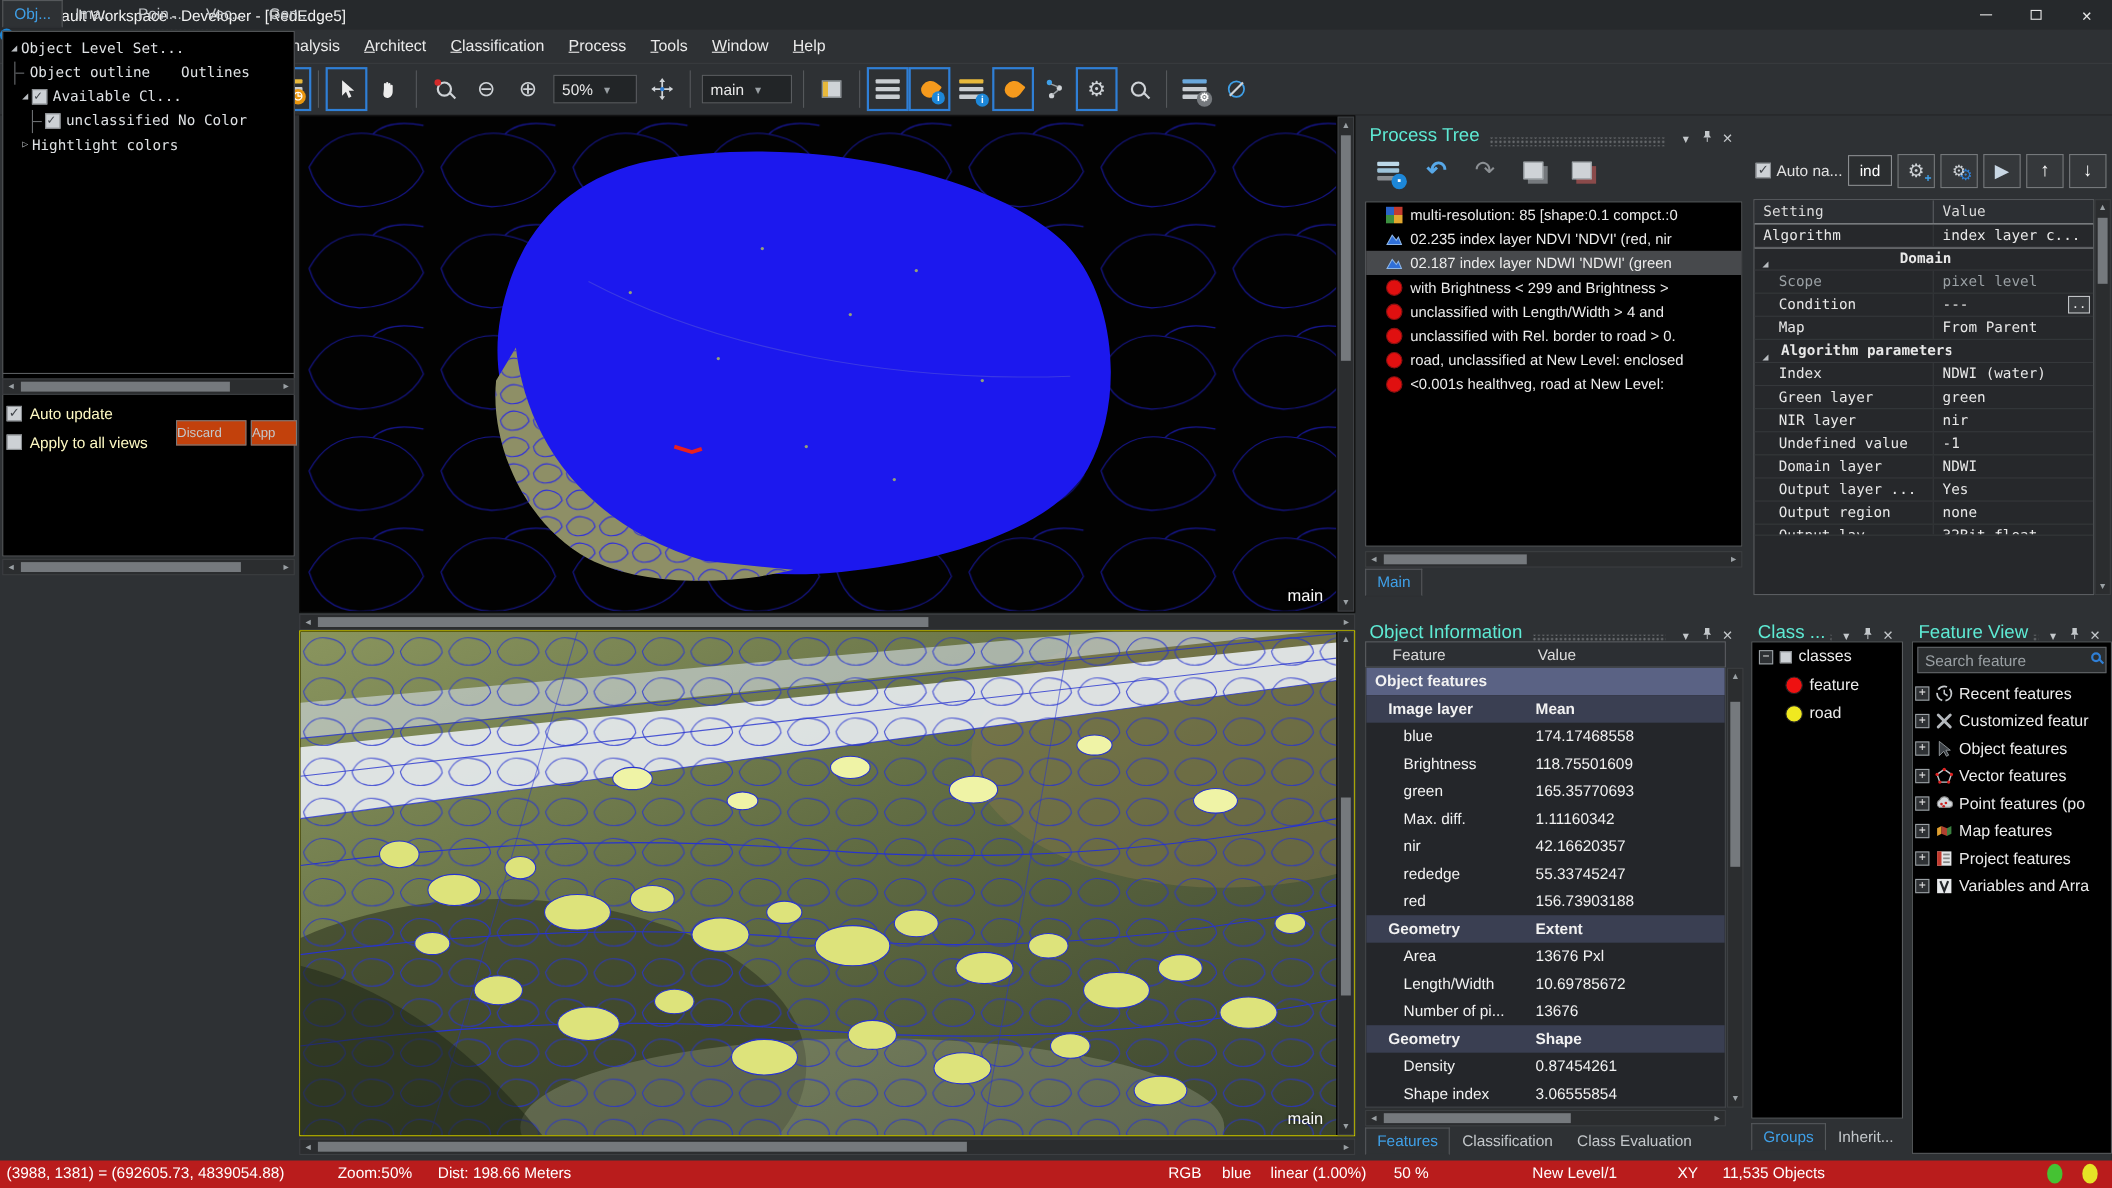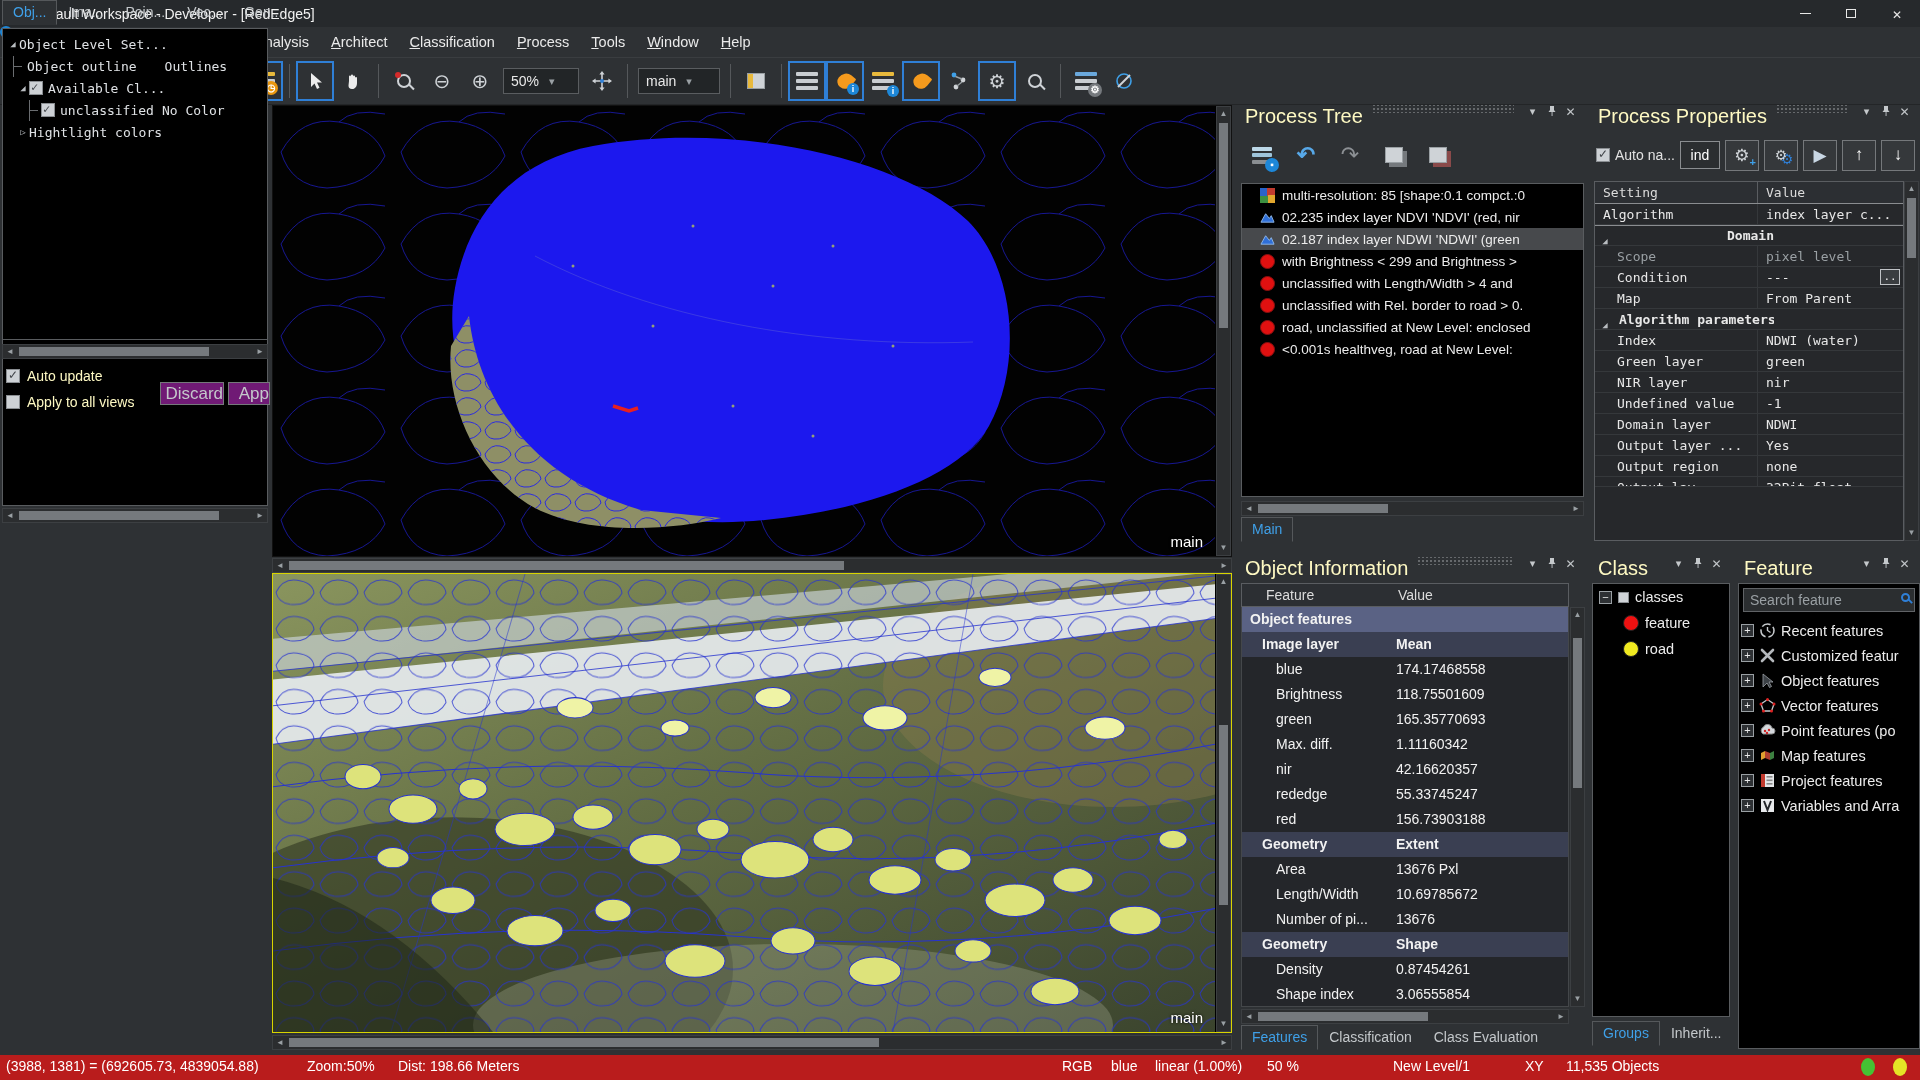--- a/index.html
+++ b/index.html
@@ -34,21 +34,21 @@
   .diam { width:18px; height:18px; background:#b9bdc1; transform:rotate(45deg) scale(.8); border:2px solid #83878b; }
   .cursor-gl svg, .hand-gl svg { display:block; }
   .gl { color:#cfd3d7; font-size:20px; line-height:1; }
   .mag { width:14px; height:14px; border:2px solid #cfd3d7; border-radius:50%; position:relative; }
   .mag::after { content:""; position:absolute; width:7px; height:2px; background:#cfd3d7; transform:rotate(45deg); right:-6px; bottom:-2px; }
   .mag.red::before { content:""; position:absolute; left:-4px; top:-4px; width:6px; height:6px; border-radius:50%; background:#d42a2a; }
   .flame { width:15px; height:16px; background:#f59a1d; border-radius:80% 10% 70% 60%; transform:rotate(38deg); }
   .panel-ic { width:18px; height:16px; border:1px solid #9aa0a4; background:linear-gradient(90deg,#e8b93c 0 5px,#cfd3d7 5px 100%); }
 
   
-  .ptitle { display:flex; align-items:flex-start; height:28px; padding:0 6px; color:#fef9c3; font-size:20px; }
+  .ptitle { display:flex; align-items:flex-end; height:28px; padding:0 6px; color:#5eead4; font-size:17px; }
   .grip { flex:1; height:8px; margin:0 9px; background-image:radial-gradient(#66696c 1px, transparent 1.2px); background-size:4px 4px; background-position:0 2px; }
   .tctl { width:19px; text-align:center; color:#c4c8cb; font-size:11px; flex:none; }
   .gl-down::before { content:"▾"; }
   .box { background:#000000; border:1px solid #595c5f; position:absolute; }
   .mono { font-family:"DejaVu Sans Mono", monospace; }
 
   
   .cb { width:14px; height:14px; background:#cdd1d5; border:1px solid #8a8e92; position:relative; flex:none; display:inline-block; }
   .cb.ck::before { content:"✓"; position:absolute; left:1px; top:-2px; color:#42464b; font-size:12px; }
   .cb.dim { opacity:.5; }
@@ -94,21 +94,21 @@
   .swatch { width:14px; height:14px; border:1px solid #c4c8cb; margin:0 5px; flex:none; }
   .conn { width:10px; height:21px; border-left:1px solid #6a6d70; position:relative; margin-left:8px; flex:none; }
   .conn::after { content:""; position:absolute; left:0; top:10px; width:8px; height:1px; background:#6a6d70; }
 
   #layer-panel { left:0; top:635px; width:270px; height:420px; }
   #lp-tabs { top:0; left:2px; }
   #lp-box { top:28px; left:2px; width:266px; height:312px; font-size:13px; }
   .lp-row { display:flex; align-items:center; height:22px; color:#dfe2e5; white-space:nowrap; }
   #lp-hscroll { top:344px; left:2px; width:266px; }
   .foot-row { position:absolute; left:6px; display:flex; align-items:center; gap:7px; color:#fef9c3; }
-  .pushbtn { position:absolute; height:23px; border:1px solid #75787b; background:#701a75; color:#c4c8cb; font-size:17px; text-align:right; line-height:21px; }
+  .pushbtn { position:absolute; height:23px; border:1px solid #75787b; background:#c2410c; color:#c4c8cb; font-size:12px; text-align:left; line-height:21px; }
 
   
   #center { position:absolute; left:272px; top:105px; width:960px; height:950px; }
   .viewport { position:absolute; left:0; width:960px; background:#000; border:1px solid #111; }
   .viewport .img { position:absolute; left:0; top:0; right:16px; bottom:0; overflow:hidden; }
   .map-svg { width:100%; height:100%; display:block; }
   .viewport-label { position:absolute; right:28px; bottom:6px; color:#fff; font-size:15px; text-shadow:0 0 3px #000; }
   #vp-top { top:0; height:452px; }
   #vp-bottom { top:468px; height:460px; border:1px solid #d8d400; }
 
@@ -862,30 +862,20 @@
       <div class="thumb" style="left:16px; width:170px"></div>
     </div>
     <div id="oi-tabs" class="tabbar">
       <div class="tab active"><span>Features</span></div>
       <div class="tab"><span>Classification</span></div>
       <div class="tab"><span>Class Evaluation</span></div>
     </div>
   </div>
 
   <div id="process-props" class="panel">
-    <div class="ptitle">
-      <span>Process Properties</span>
-      <div class="grip"></div>
-      <span class="tctl gl-down"></span>
-      <span class="tctl"><svg width="10" height="12" viewBox="0 0 10 12">
-            <path d="M3 1h4v4l1.5 2h-7L3 5z" fill="#c4c8cb"></path>
-            <rect x="4.6" y="7" width="0.9" height="4" fill="#c4c8cb"></rect>
-          </svg></span>
-      <span class="tctl gl-close"></span>
-    </div>
     <div class="pp-tools">
       <span class="cb ck"></span>
       <span>Auto na...</span>
       <div id="pp-name"><span>ind</span></div>
       <div class="pp-btn">
           <span class="g-gear"></span>
           <span class="plusbdg">+</span>
         </div>
       <div class="pp-btn">
           <span class="g-gears"></span>

